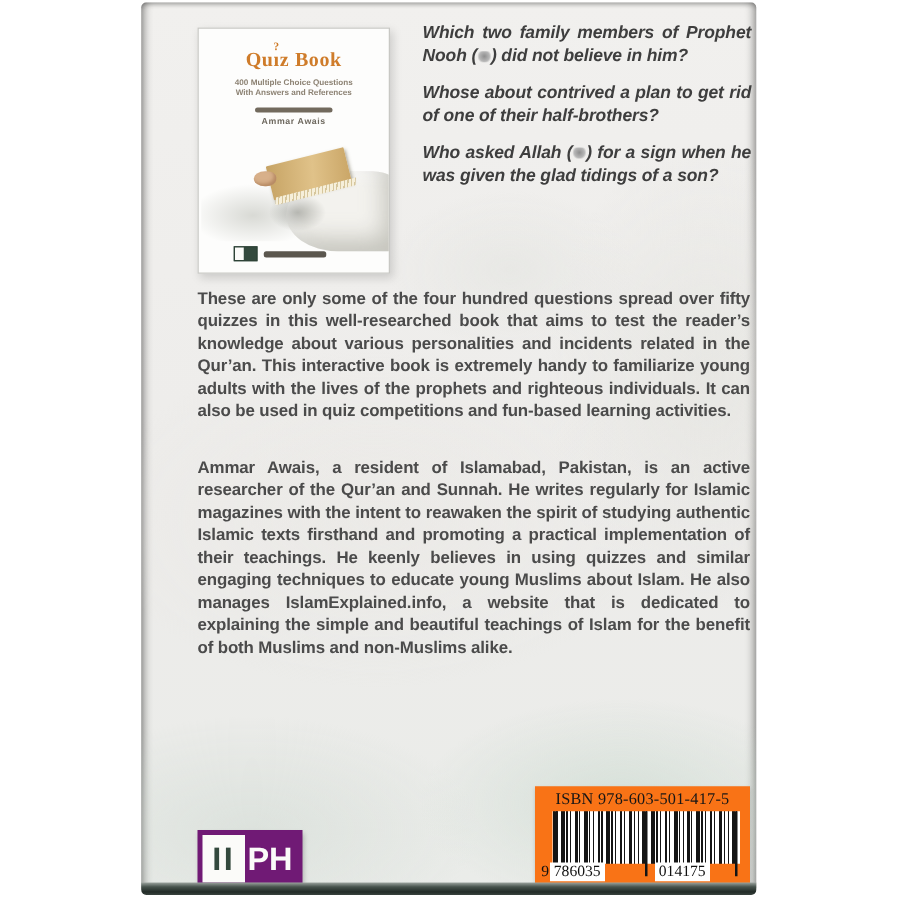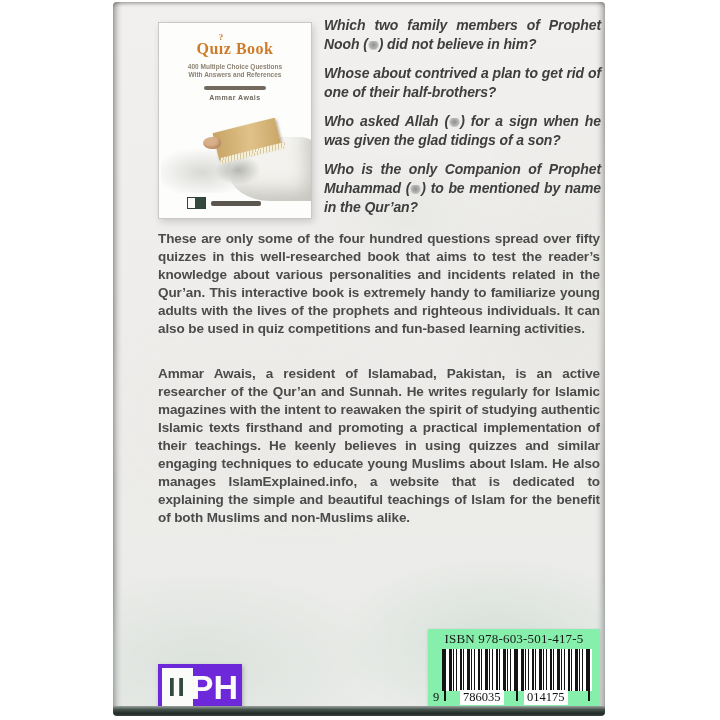--- a/index.html
+++ b/index.html
@@ -58,56 +58,56 @@
     background:#d8b08a;border-radius:50% 40% 45% 50%;box-shadow:inset -2px -2px 3px rgba(150,100,60,.5);}
   .mc-footer{position:absolute;left:0;bottom:9px;width:152px;display:flex;
     align-items:center;padding-left:28px;box-sizing:border-box;}
   .mc-logo{display:flex;width:17px;height:10px;border:1px solid #2e4337;background:#33493d;}
   .mc-logo .w{width:7px;background:#fbfbf9;}
   .mc-footer-arabic{width:50px;height:5px;margin-left:5px;background:#3f3a30;}
   
   .questions{position:absolute;left:320px;top:16px;width:281px;
     font-size:14px;line-height:19px;font-weight:bold;font-style:italic;
     color:#3e3e3e;text-align:justify;letter-spacing:-0.1px;}
-  .questions p{margin:0 0 10px 4px;}
+  .questions p{margin:0 0 10px 18px;}
   .honorific{display:inline-block;width:11px;height:9px;vertical-align:-1px;
     background:radial-gradient(circle at 50% 45%, #8f8f8f 0%, #b7b7b7 55%, rgba(255,255,255,0) 78%);}
   
   .description{position:absolute;left:158px;top:230px;width:442px;margin:0;
     font-size:13.5px;line-height:18px;font-weight:bold;color:#4b4b4b;
     text-align:justify;letter-spacing:-0.1px;}
   .about{position:absolute;left:158px;top:365px;width:442px;}
   .about h3{margin:0 0 4px 0;font-size:15px;color:#3e3e3e;letter-spacing:-0.2px;}
   .about p{margin:0;font-size:13.5px;line-height:18px;font-weight:bold;color:#4b4b4b;
     text-align:justify;letter-spacing:-0.1px;}
   
   .iiph-logo{position:absolute;left:158px;top:664px;width:84px;height:46px;
-    background:#6d28d9;display:flex;align-items:center;padding:4px;box-sizing:border-box;
+    background:#701a75;display:flex;align-items:center;padding:4px;box-sizing:border-box;
     box-shadow:1px 2px 4px rgba(0,0,0,.25);}
   .iiph-logo .logo-white{width:34px;height:100%;background:#fbfbf9;display:flex;
     align-items:center;justify-content:center;}
   .iiph-logo .ii{color:#33493d;font-weight:bold;font-size:26px;letter-spacing:2px;}
-  .iiph-logo .ph{flex:1;text-align:center;color:#fbfbf9;font-weight:bold;font-size:34px;
+  .iiph-logo .ph{flex:1;text-align:center;color:#fbfbf9;font-weight:bold;font-size:26px;
     letter-spacing:0;margin-left:-2px;}
   
   .barcode-box{position:absolute;left:428px;top:629px;width:172px;height:80px;
-    background:#86efac;box-shadow:0 1px 3px rgba(0,0,0,.15);}
+    background:#f97316;box-shadow:0 1px 3px rgba(0,0,0,.15);}
   .isbn{text-align:center;font-family:"Liberation Serif",serif;font-size:13px;
     color:#161616;padding-top:2px;letter-spacing:.2px;}
   .bars{position:absolute;left:14px;right:8px;top:20px;height:42px;
     background:repeating-linear-gradient(90deg,
       #141414 0 2px,#fff 2px 3px,#141414 3px 4px,#fff 4px 7px,
       #141414 7px 10px,#fff 10px 11px,#141414 11px 12px,#fff 12px 14px,
       #141414 14px 15px,#fff 15px 18px);}
   .guard{position:absolute;top:20px;height:52px;width:2px;background:#141414;}
   .g1{left:16px;} .g2{left:88px;} .g3{left:160px;}
   .digits{position:absolute;top:61px;left:0;right:0;height:16px;
     font-family:"Liberation Serif",serif;font-size:12.5px;color:#111;}
   .digits .d1{position:absolute;left:5px;}
-  .digits .d2{position:absolute;left:32px;background:#fff;padding:0 3px;}
+  .digits .d2{position:absolute;left:12px;background:#fff;padding:0 3px;}
   .digits .d3{position:absolute;left:96px;background:#fff;padding:0 3px;}
 </style>
 </head>
 <body>
 
 <div class="page">
 
   <div class="book-bg"></div>
 
   <div class="mini-cover">
@@ -134,21 +134,20 @@
           <div class="w"></div>
         </div>
       <div class="mc-footer-arabic blur-bar"></div>
     </div>
   </div>
 
   <div class="questions">
     <p><span>Which two family members of Prophet Nooh (</span><span class="honorific"></span><span>) did not believe in him?</span></p>
     <p><span>Whose about contrived a plan to get rid of one of their half-brothers?</span></p>
     <p><span>Who asked Allah (</span><span class="honorific"></span><span>) for a sign when he was given the glad tidings of a son?</span></p>
-    <p><span>Who is the only Companion of Prophet Muhammad (</span><span class="honorific"></span><span>) to be mentioned by name in the Qur’an?</span></p>
   </div>
 
   <p class="description">These are only some of the four hundred questions spread over fifty quizzes in this well-researched book that aims to test the reader’s knowledge about various personalities and incidents related in the Qur’an. This interactive book is extremely handy to familiarize young adults with the lives of the prophets and righteous individuals. It can also be used in quiz competitions and fun-based learning activities.</p>
 
   <div class="about">
     <p><strong>Ammar Awais</strong><span>, a resident of Islamabad, Pakistan, is an active researcher of the Qur’an and Sunnah. He writes regularly for Islamic magazines with the intent to reawaken the spirit of studying authentic Islamic texts firsthand and promoting a practical implementation of their teachings. He keenly believes in using quizzes and similar engaging techniques to educate young Muslims about Islam. He also manages IslamExplained.info, a website that is dedicated to explaining the simple and beautiful teachings of Islam for the benefit of both Muslims and non-Muslims alike.</span></p>
   </div>
 
   <div class="iiph-logo">
     <div class="logo-white">

